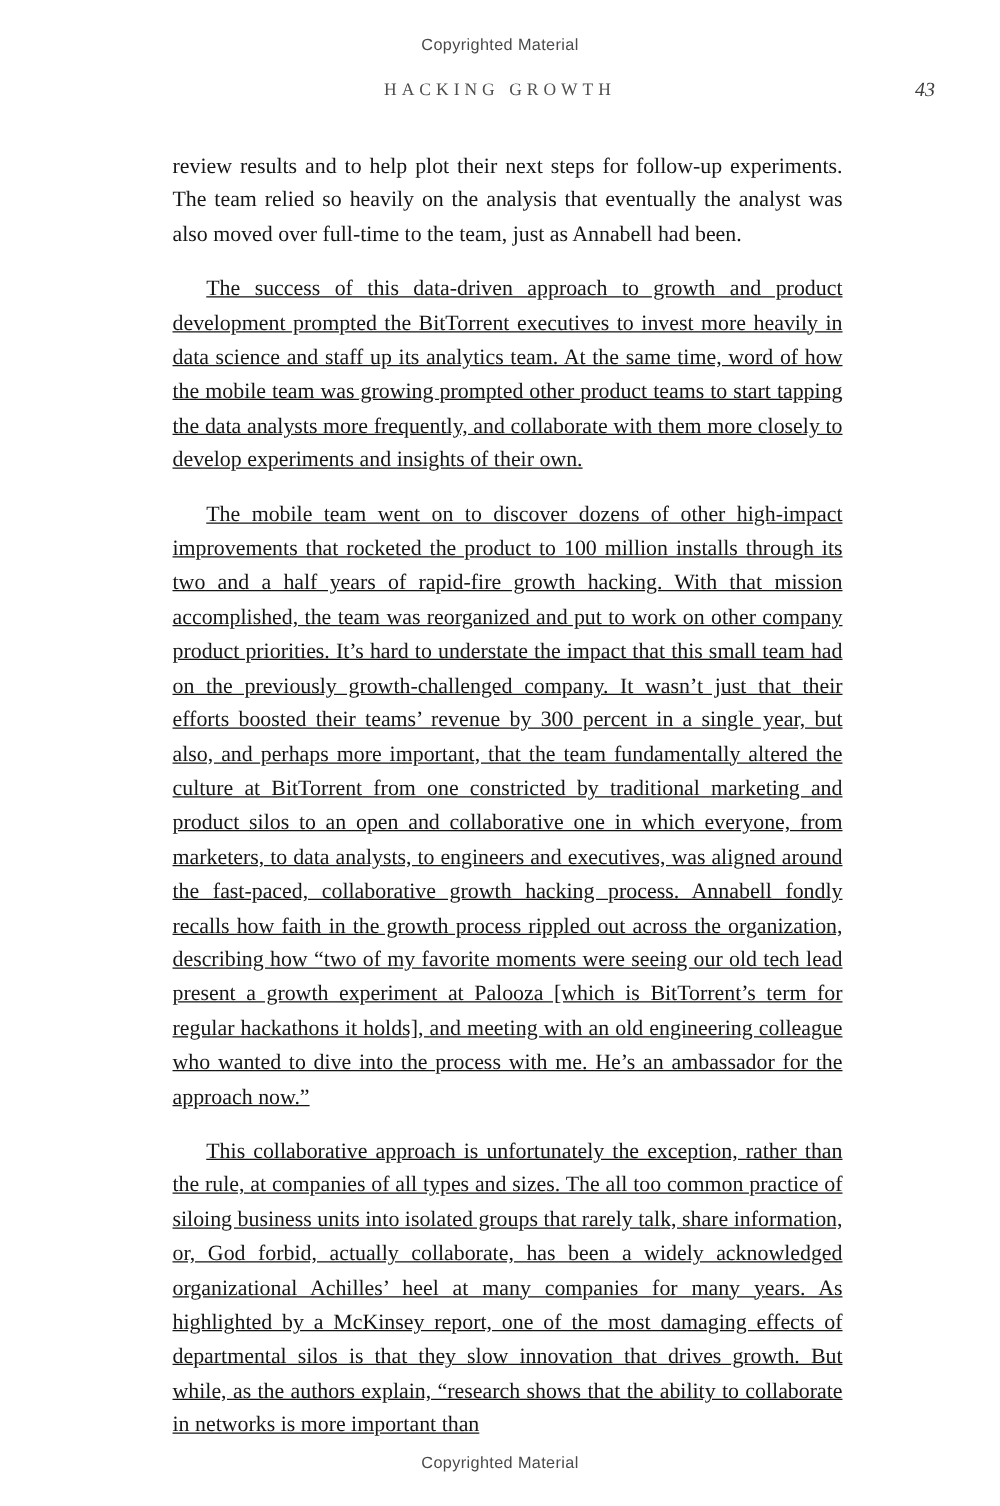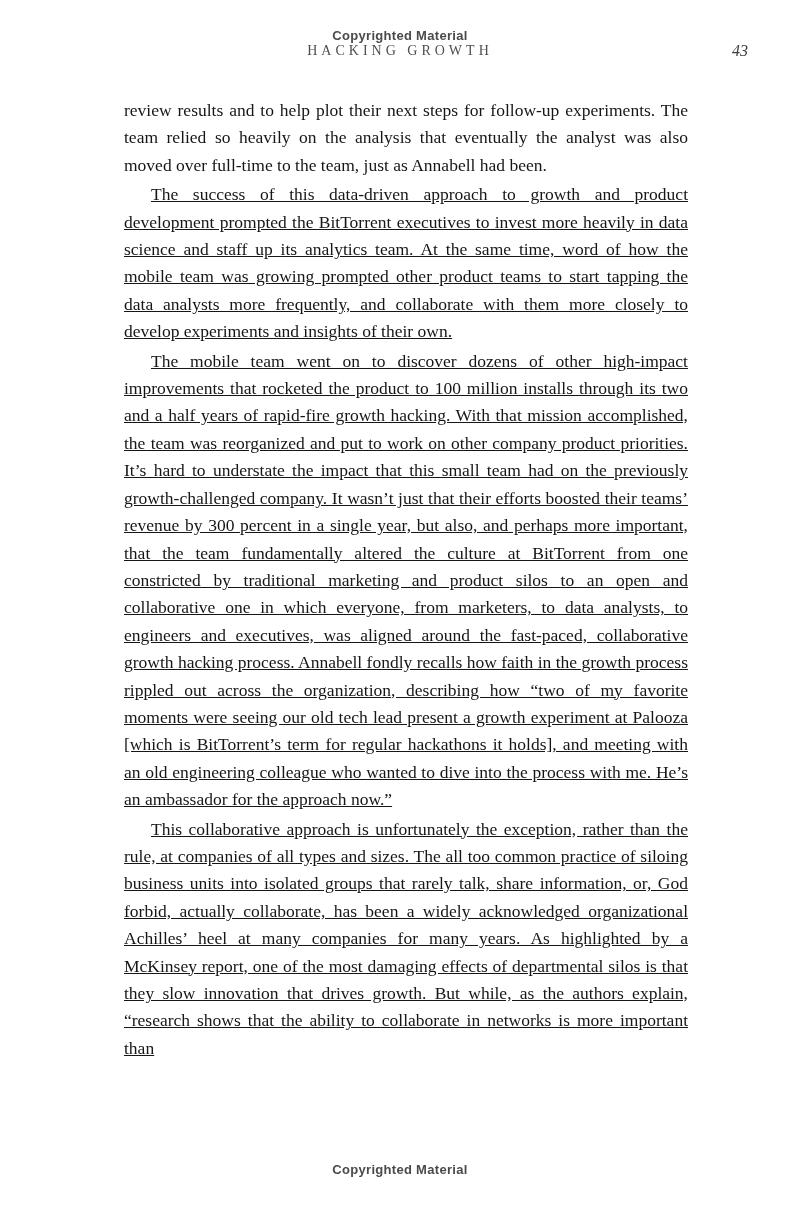--- a/index.html
+++ b/index.html
@@ -14,37 +14,38 @@
     overflow: hidden;
   }
   .page {
     width: 800px;
     height: 1205px;
     position: relative;
     background: #ffffff;
   }
   .copyright {
     font-family: "Liberation Sans", sans-serif;
-    font-weight: 700;
+    font-weight: 400;
     font-size: 13px;
     color: #4a4a4a;
     text-align: center;
     letter-spacing: 0.3px;
   }
   .copyright-top {
     padding-top: 28px;
   }
   .copyright-bottom {
     position: absolute;
     bottom: 28px;
     left: 0;
     right: 0;
   }
   .running-header {
     position: relative;
+    margin-top: 22px;
     height: 22px;
   }
   .book-title {
     position: absolute;
     left: 0;
     right: 0;
     text-align: center;
     font-family: "Liberation Serif", serif;
     font-size: 14px;
     letter-spacing: 4px;
@@ -64,21 +65,21 @@
     width: 568px;
     text-align: justify;
     font-family: "Liberation Serif", serif;
     font-size: 17.5px;
     line-height: 27.4px;
     color: #161616;
     -webkit-hyphens: auto;
     hyphens: auto;
   }
   .body-text p {
-    margin: 2px;
+    margin: 16px;
     padding: 0;
   }
   .body-text p.indent {
     text-indent: 27px;
     text-decoration: underline;
   }
 </style>
 </head>
 <body>
 

